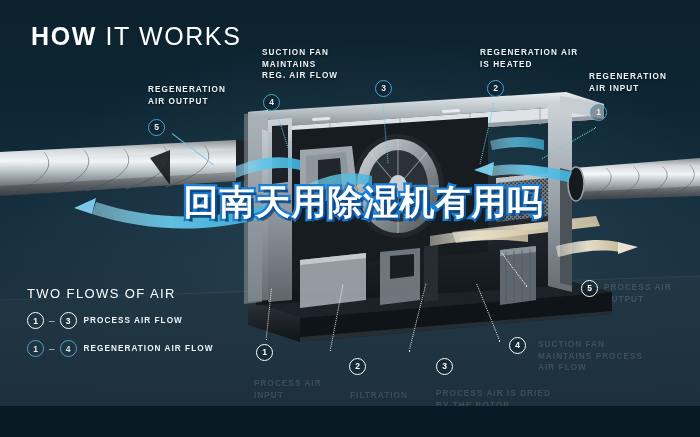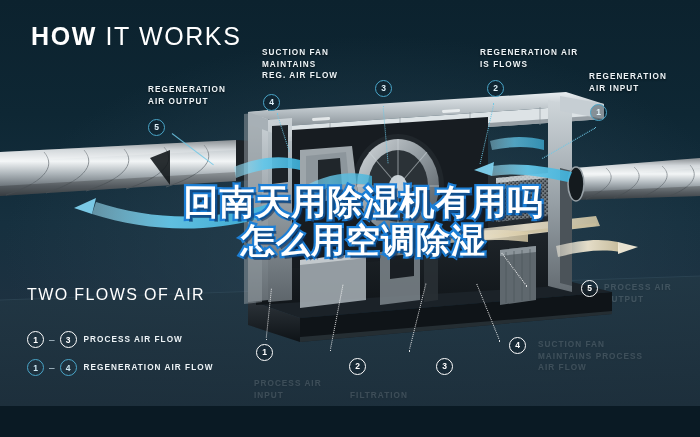--- a/index.html
+++ b/index.html
@@ -70,22 +70,22 @@
     paint-order:stroke fill;
     text-shadow:
       3px 3px 0 rgba(10,40,80,.55),
       0 0 1px #1c7fd6;
   }
   .cnLine.l2 { font-size:34px; }
 
   
   #legend { position:absolute; left:27px; top:286px; z-index:8; }
   #legendTitle {
-    font-size:16px; font-weight:400; letter-spacing:1.4px;
-    color:#fff; margin-bottom:27px;
+    font-size:13px; font-weight:400; letter-spacing:1.4px;
+    color:#fff; margin-bottom:11px;
   }
   .legendRow {
     display:flex; align-items:center; margin-bottom:11px;
   }
   .lbadge {
     width:17px; height:17px; border-radius:50%;
     display:flex; align-items:center; justify-content:center;
     font-size:8.5px; font-weight:700; background:transparent;
   }
   .lbadge.w { border:1.2px solid #fff; color:#fff; }
@@ -326,48 +326,49 @@
   <div class="badge c" style="left:148px; top:119px;">5</div>
 
   <div class="calloutLabel" style="left:262px; top:47px;">SUCTION FAN
 MAINTAINS
 REG. AIR FLOW</div>
   <div class="badge c" style="left:263px; top:94px;">4</div>
 
   <div class="badge c" style="left:375px; top:80px;">3</div>
 
   <div class="calloutLabel" style="left:480px; top:47px;">REGENERATION AIR
-IS FLOWS</div>
+IS HEATED</div>
   <div class="badge c" style="left:487px; top:80px;">2</div>
 
   <div class="calloutLabel" style="left:589px; top:71px;">REGENERATION
 AIR INPUT</div>
   <div class="badge c" style="left:590px; top:104px;">1</div>
 
   <div class="badge w" style="left:256px; top:344px;">1</div>
   <div class="calloutLabel" style="left:254px; top:378px;">PROCESS AIR
 INPUT</div>
 
   <div class="badge w" style="left:349px; top:358px;">2</div>
   <div class="calloutLabel" style="left:350px; top:390px;">FILTRATION</div>
 
   <div class="badge w" style="left:436px; top:358px;">3</div>
+  <div class="calloutLabel" style="left:436px; top:388px;">PROCESS AIR IS DRIED
+BY THE ROTOR</div>
 
   <div class="badge w" style="left:509px; top:337px;">4</div>
   <div class="calloutLabel" style="left:538px; top:339px;">SUCTION FAN
 MAINTAINS PROCESS
 AIR FLOW</div>
 
   <div class="badge w" style="left:581px; top:280px;">5</div>
   <div class="calloutLabel" style="left:604px; top:282px;">PROCESS AIR
 OUTPUT</div>
 
   <div id="cnWrap">
     <div class="cnLine l1">回南天用除湿机有用吗</div>
-    <div class="cnLine l2">怎么用空调除湿</div>
   </div>
 
   <div id="legend">
     <div id="legendTitle">TWO FLOWS OF AIR</div>
 
     <div class="legendRow">
       <div class="lbadge w">1</div>
       <div class="dash">–</div>
       <div class="lbadge w">3</div>
       <div class="legendText">PROCESS AIR FLOW</div>

